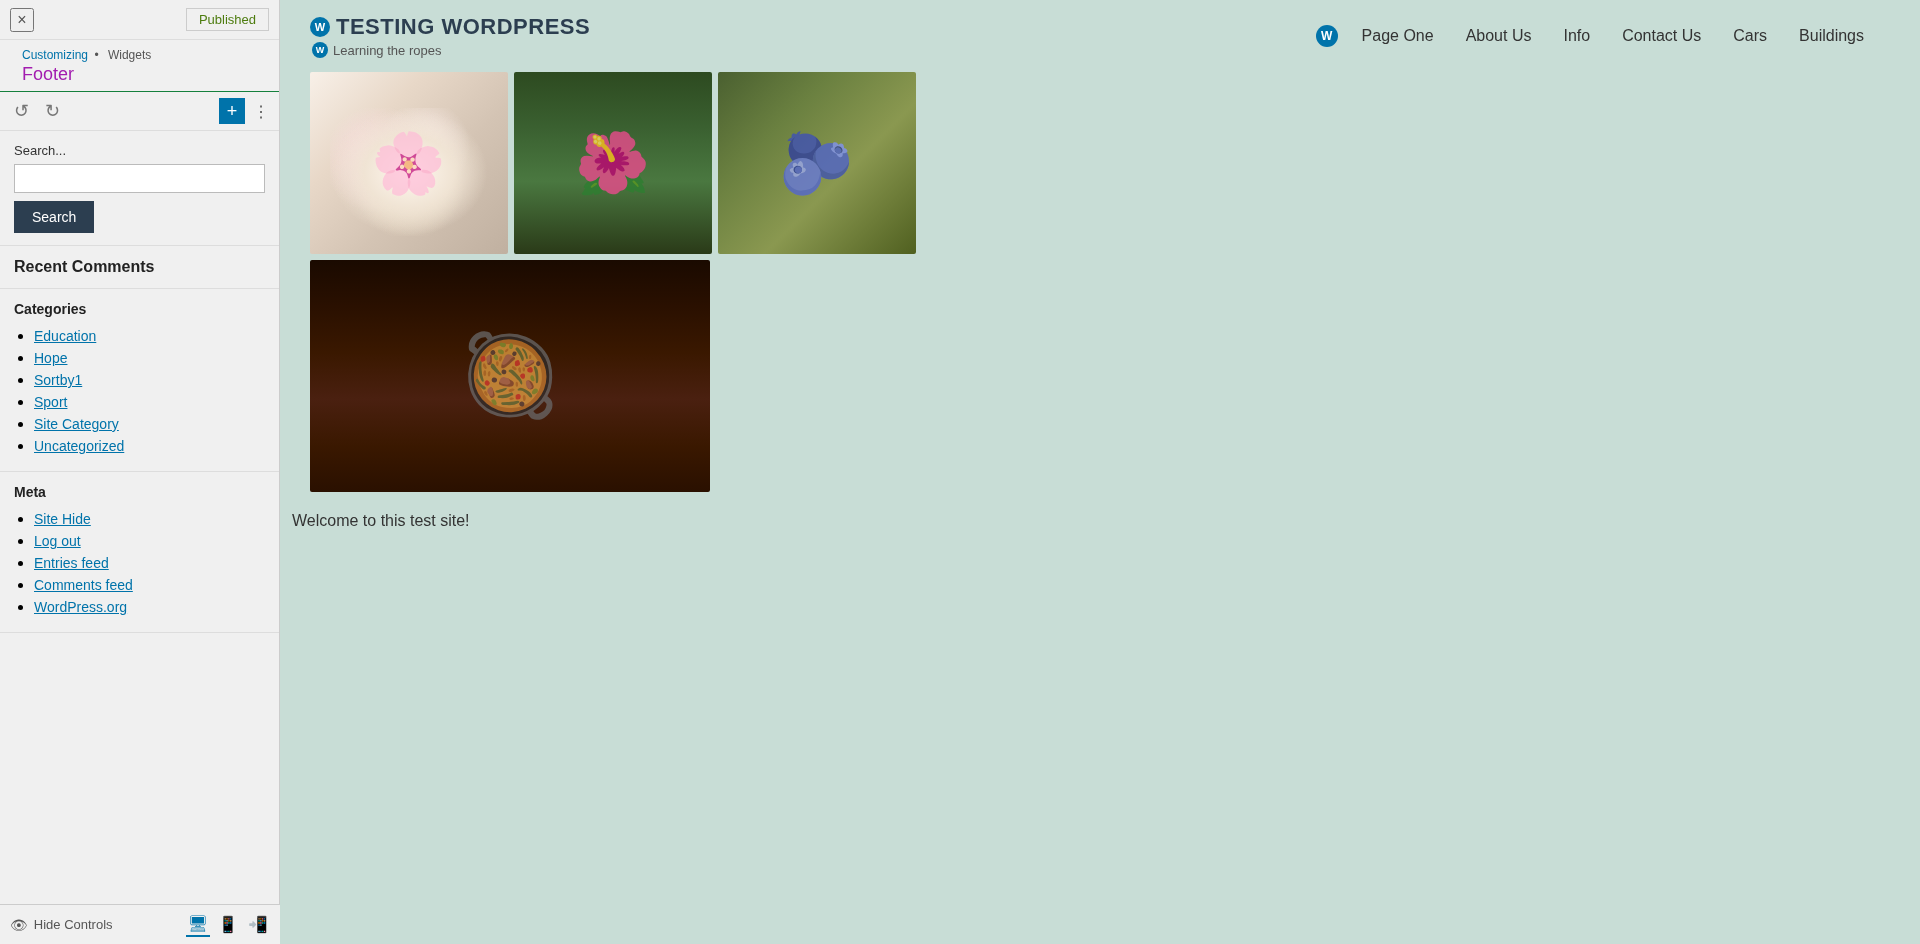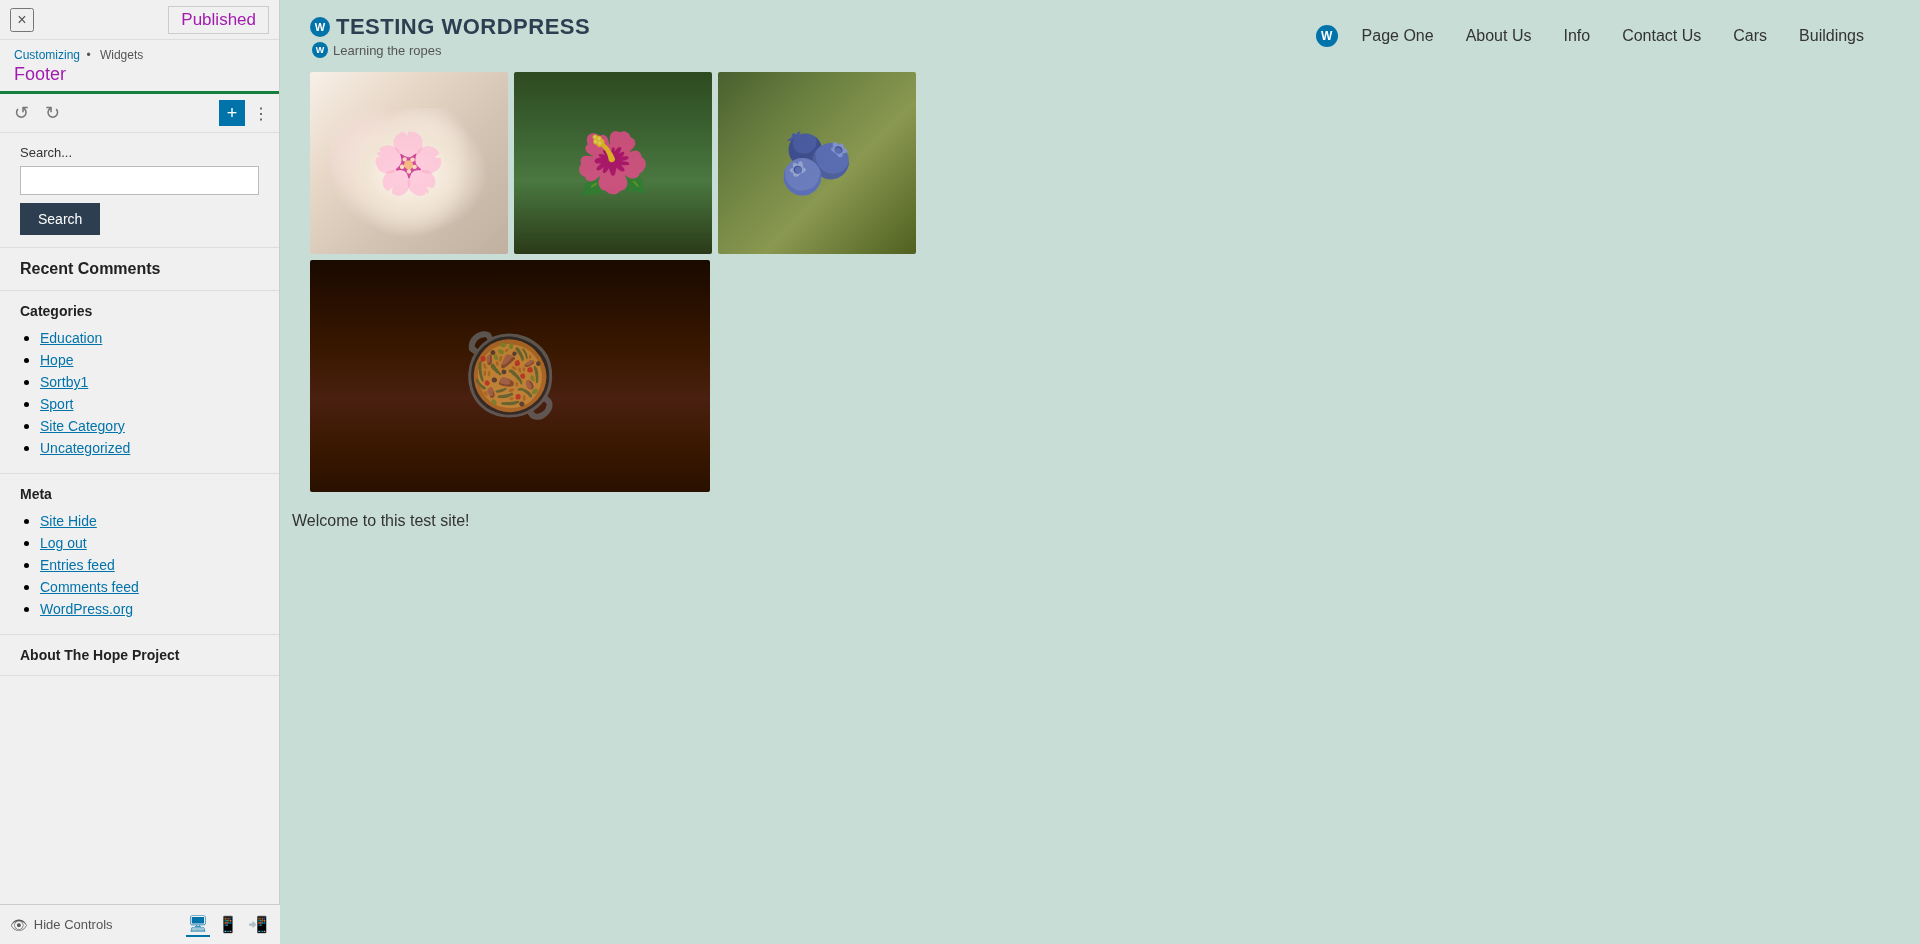--- a/index.html
+++ b/index.html
@@ -31,28 +31,28 @@
     #panel-topbar .close-btn {
       width: 24px; height: 24px;
       display: flex; align-items: center; justify-content: center;
       cursor: pointer; font-size: 16px; color: #555;
     }
 
     #published-btn {
       background: #f0f0f0;
       border: 1px solid #ccc;
       padding: 3px 12px;
-      font-size: 17px;
+      font-size: 13px;
       cursor: pointer;
-      color: #a21caf;
+      color: #4d7c0f;
     }
 
     #breadcrumb-area {
-      padding: 8px 14px 6px;
-      border-bottom: 3px solid #15803d;
+      padding: 8px 22px 6px;
+      border-bottom: 1px solid #15803d;
     }
 
     #breadcrumb-line {
       font-size: 12px;
       color: #555;
     }
 
     #breadcrumb-line a { color: #0073aa; text-decoration: none; }
     #breadcrumb-line span { color: #555; margin: 0 3px; }
 
@@ -85,21 +85,21 @@
       margin-left: auto;
     }
 
     .toolbar-more-btn {
       background: none; border: none; cursor: pointer;
       font-size: 16px; color: #555;
     }
 
     
     .widget-section {
-      padding: 12px 20px;
+      padding: 12px 14px;
       border-bottom: 1px solid #ddd;
     }
 
     .widget-section-title {
       font-size: 14px;
       font-weight: 600;
       color: #222;
       margin-bottom: 10px;
     }
 
@@ -408,23 +408,20 @@
     <div class="widget-section-title">Meta</div>
     <ul class="meta-list">
       <li><a>Site Hide</a></li>
       <li><a>Log out</a></li>
       <li><a>Entries feed</a></li>
       <li><a>Comments feed</a></li>
       <li><a>WordPress.org</a></li>
     </ul>
   </div>
 
-  <div class="widget-section">
-    <div class="about-title">About The Hope Project</div>
-  </div>
 
   <div style="height:50px;"></div>
 
   <div id="panel-bottom">
     <button class="hide-controls-btn">
       <span style="font-size:14px;">👁</span>
       <span>Hide Controls</span>
     </button>
     <div class="view-btns">
       <button class="view-btn active" title="Desktop">

